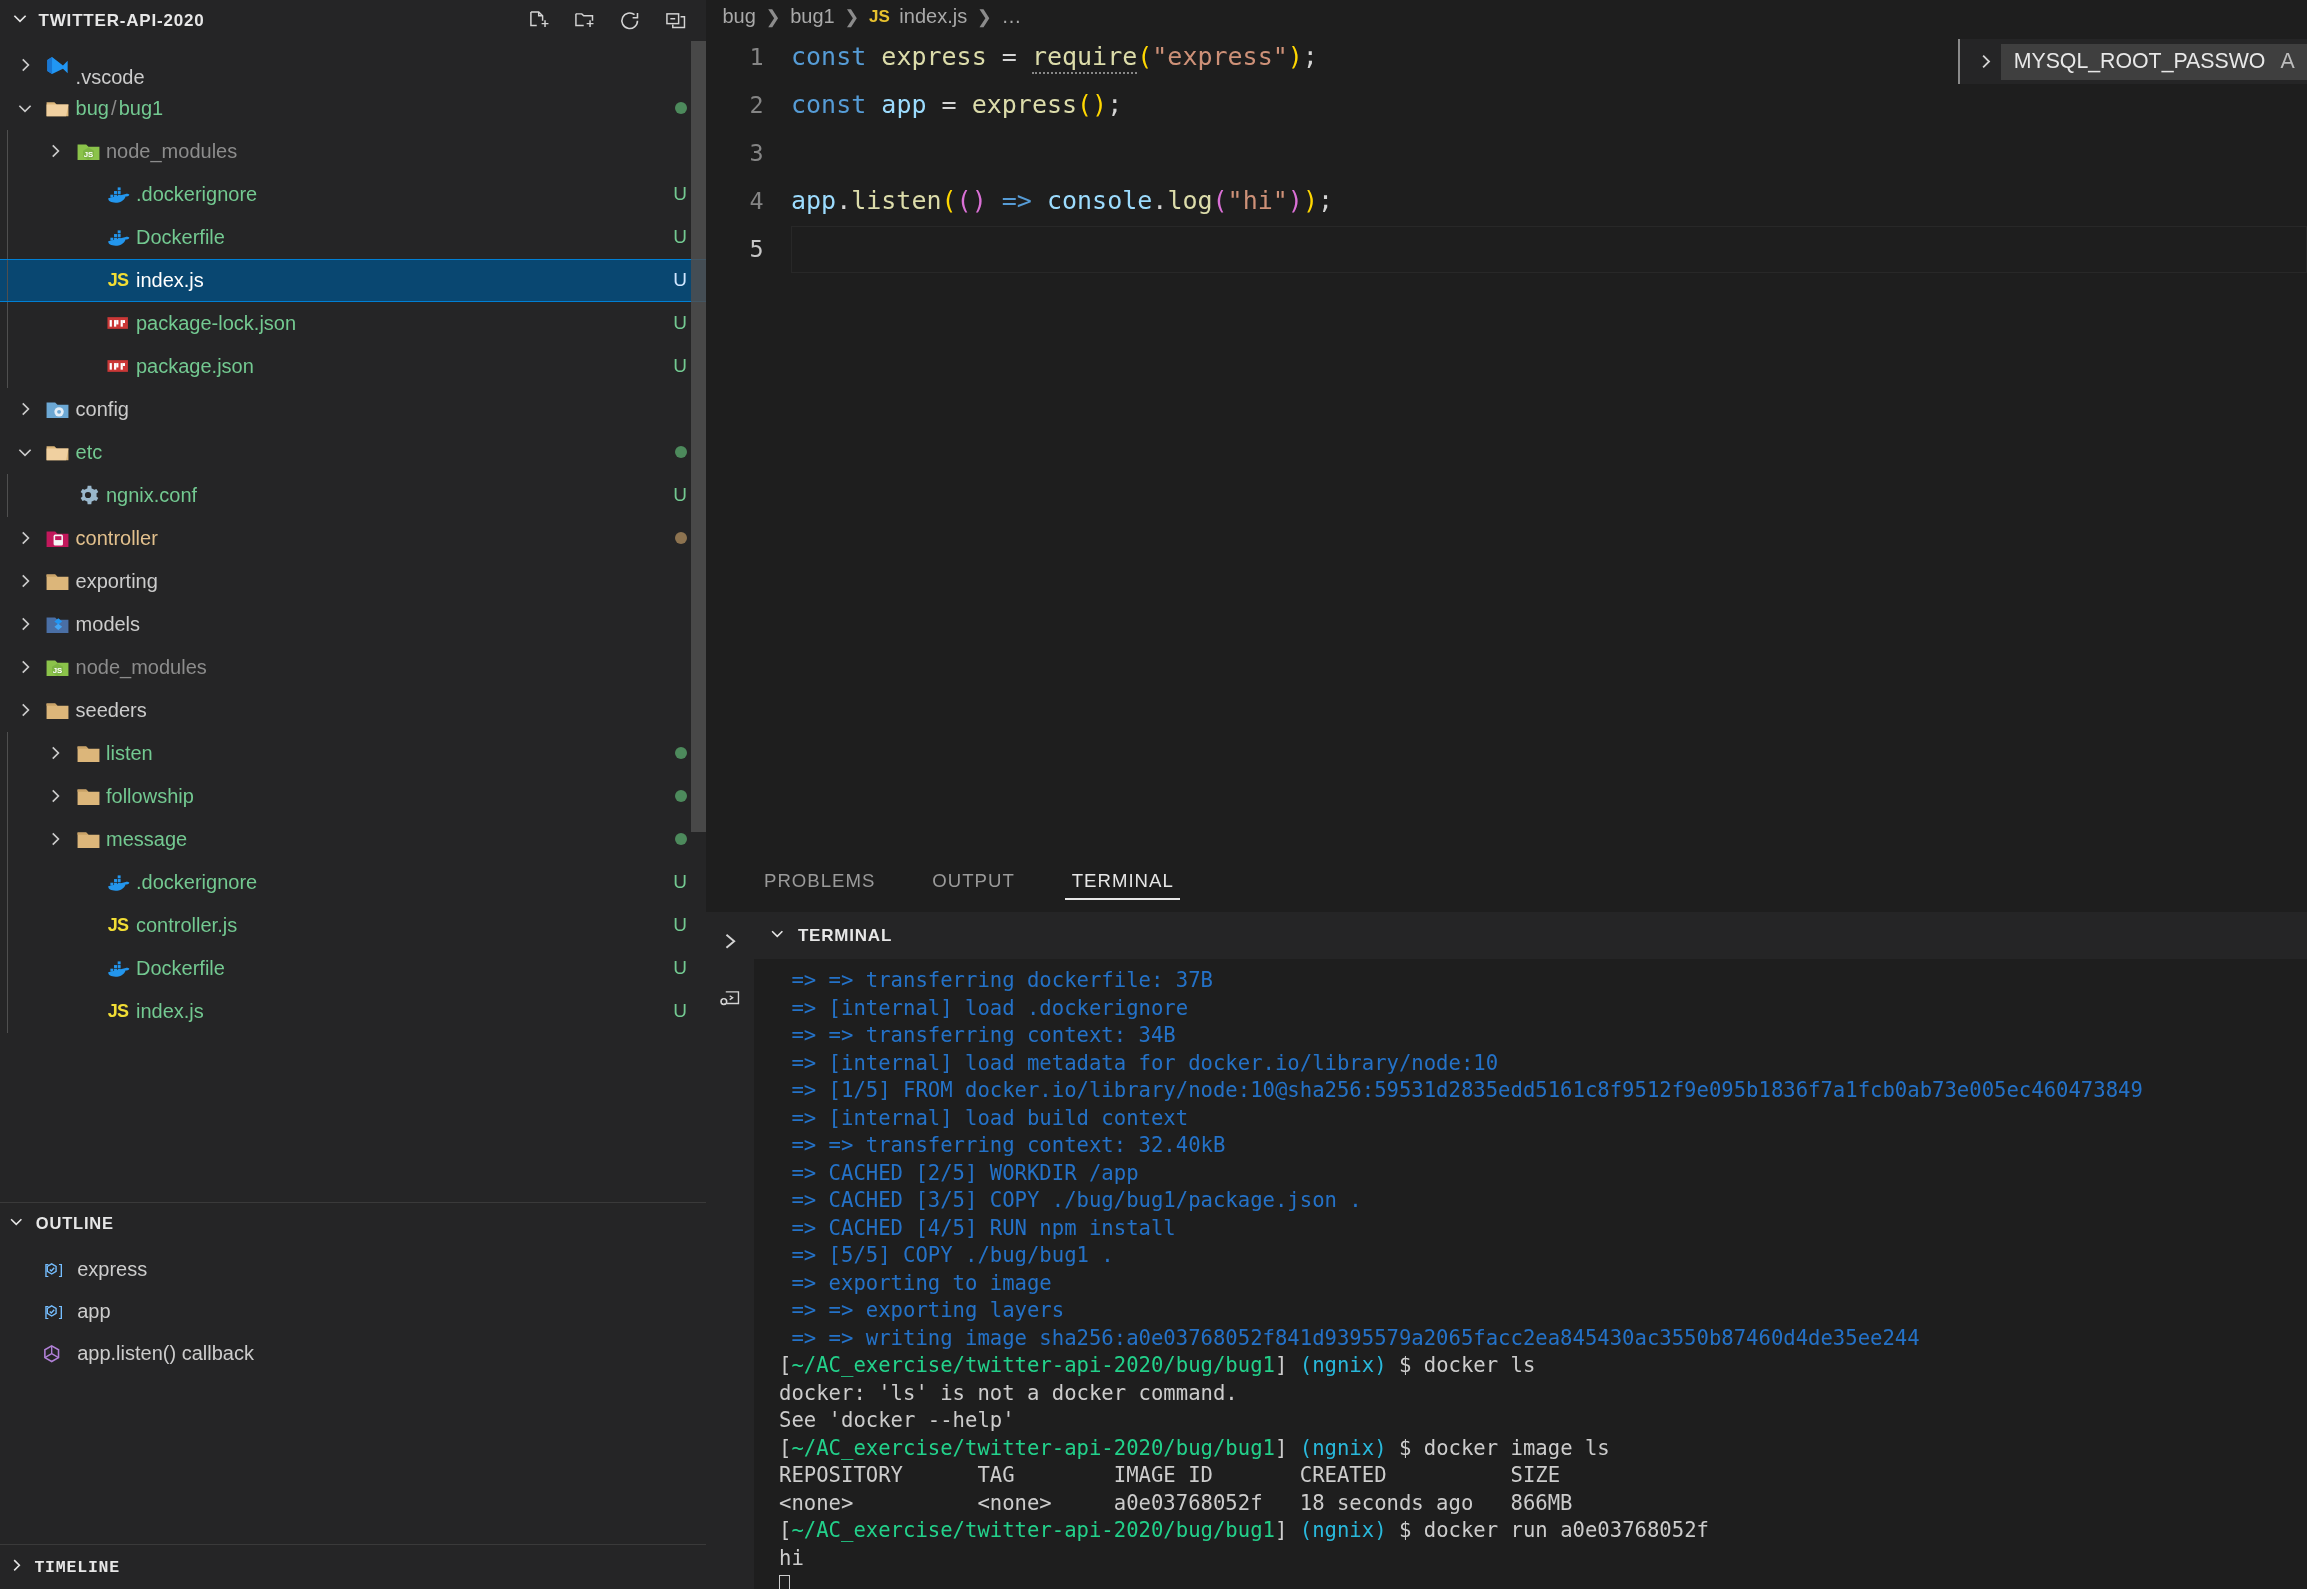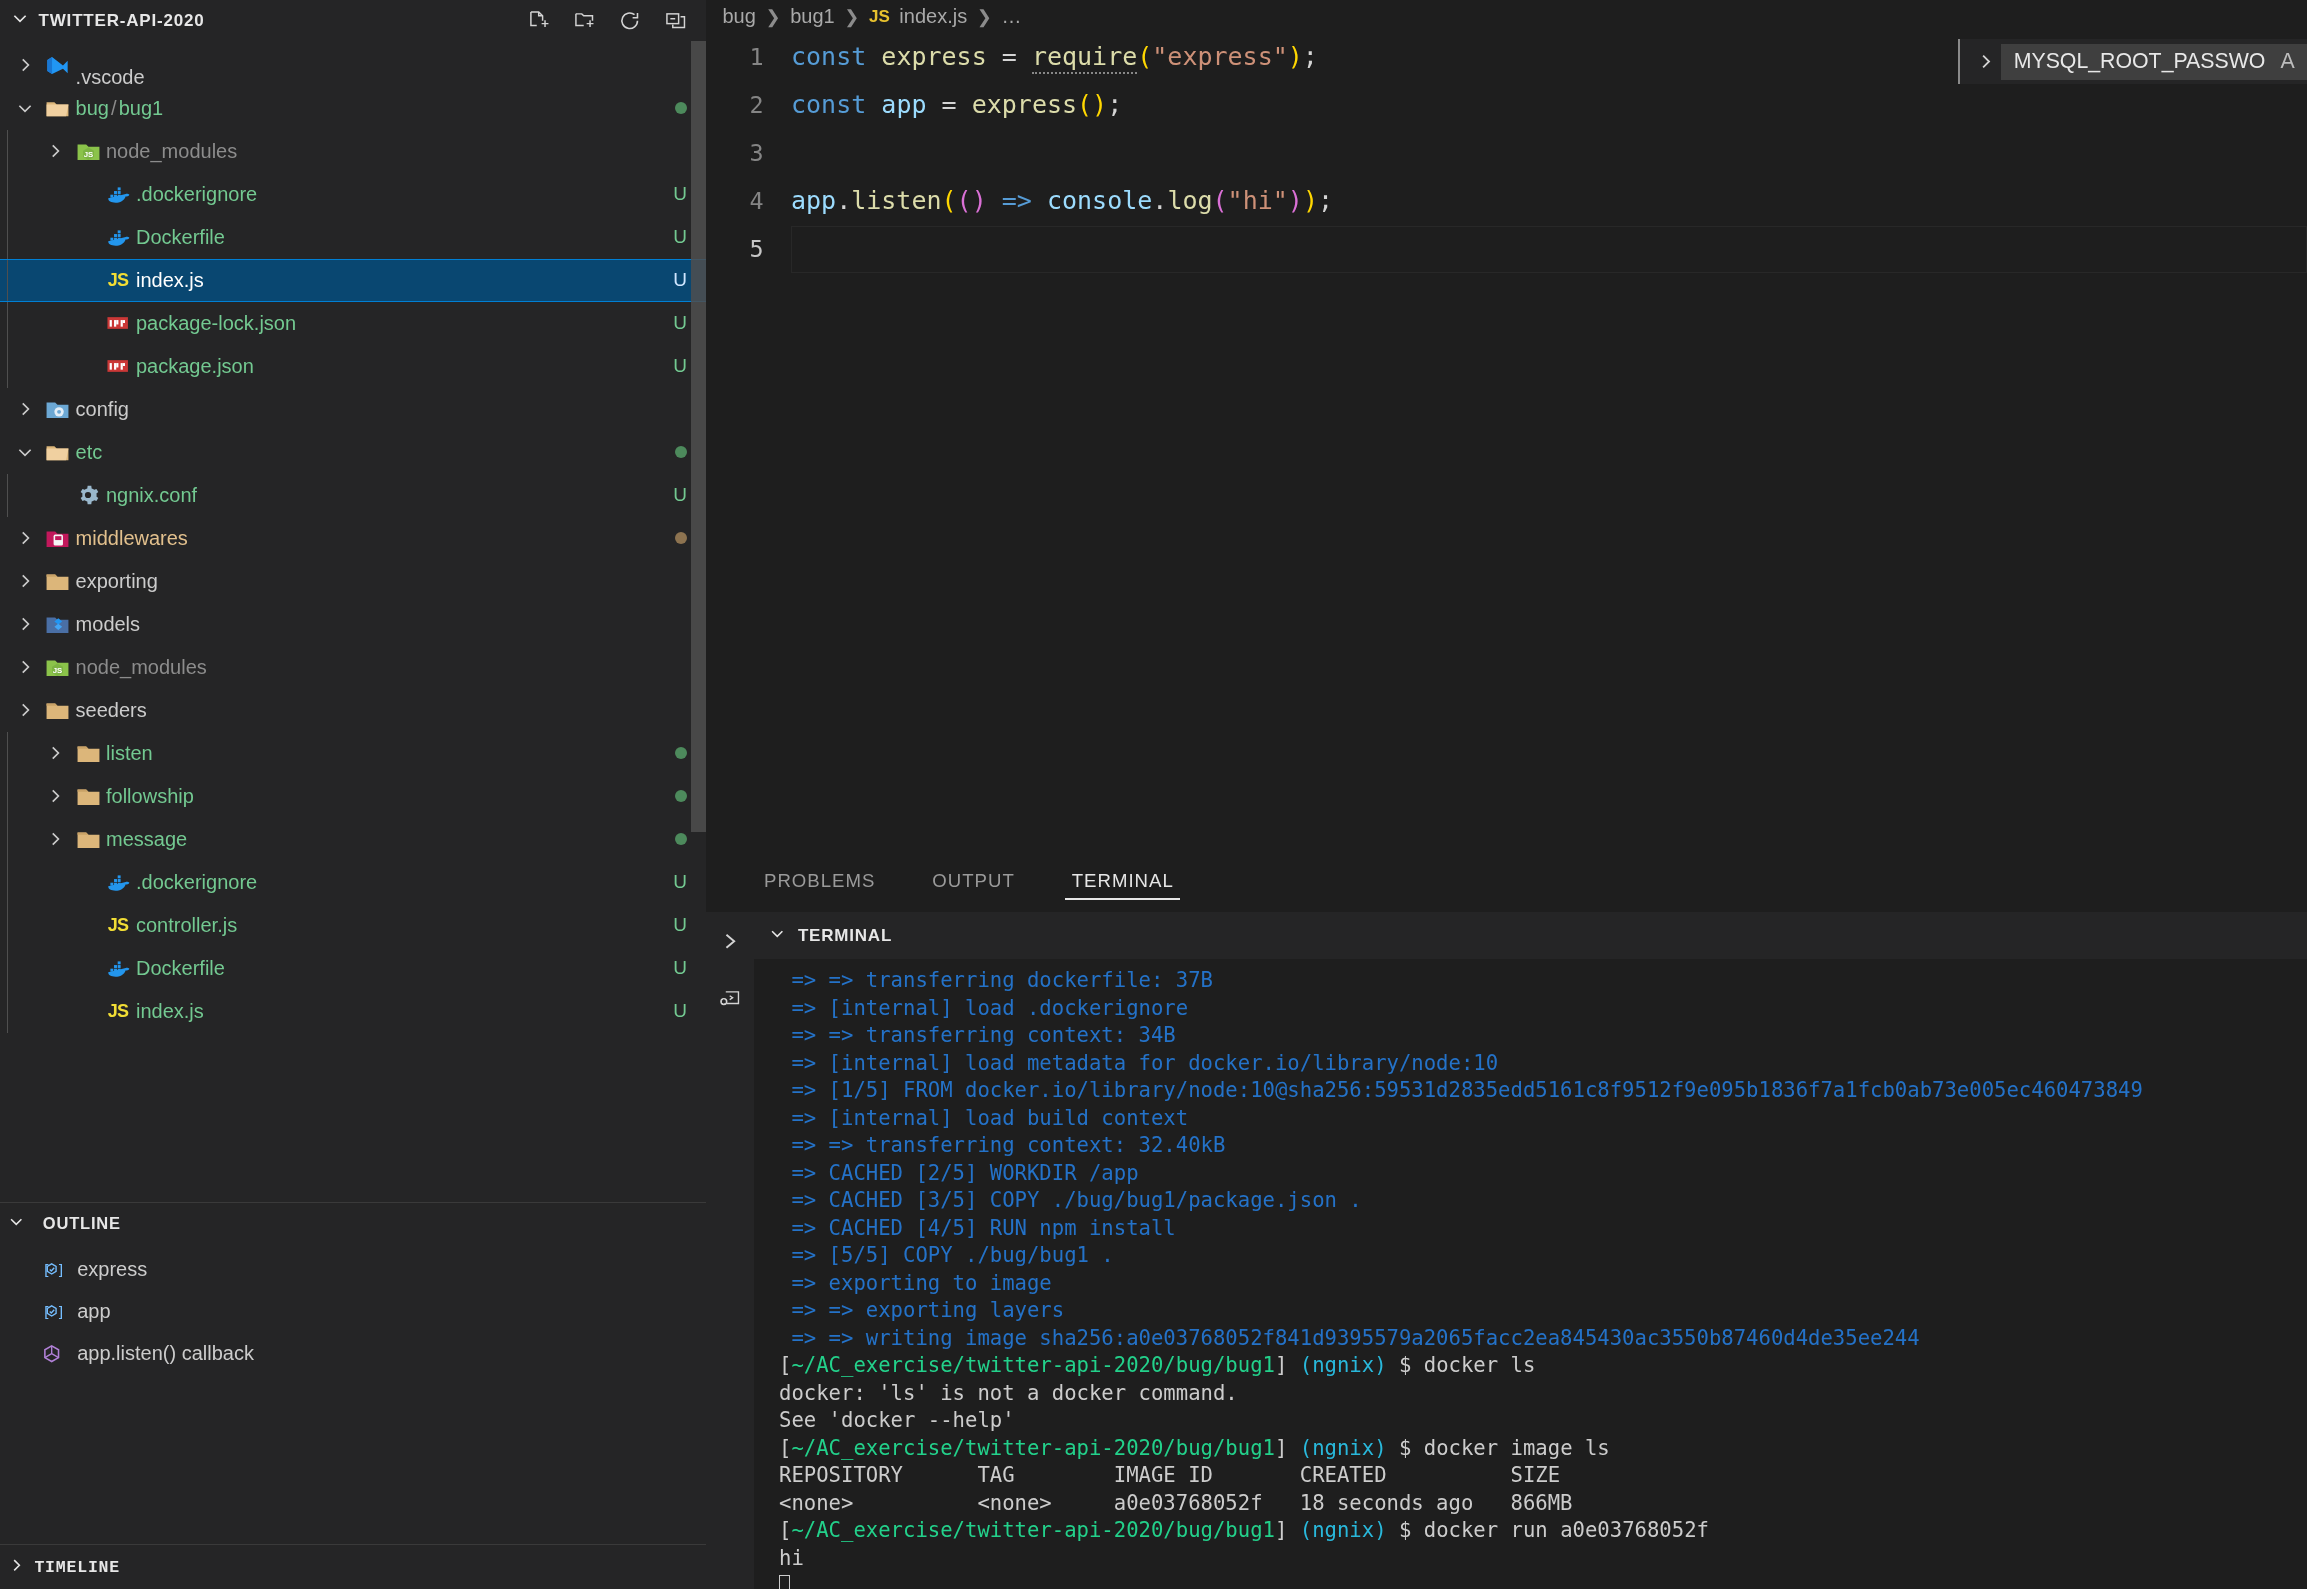--- a/index.html
+++ b/index.html
@@ -54,21 +54,21 @@
   .indent{flex:none;height:100%;position:relative;}
   .indent.g::before{content:"";position:absolute;left:6.9px;top:0;bottom:0;width:0.7px;background:#4f4f4f;}
 
   .sb-scrollbar{
     position:absolute;right:0;top:41px;width:15px;height:791px;
     background:#4f4f4f;opacity:.85;
   }
 
   .panel-sep{height:1.4px;background:#3a3a3a;flex:none;}
   .sb-section{
-    height:40px;flex:none;display:flex;align-items:center;gap:18px;
+    height:40px;flex:none;display:flex;align-items:center;gap:11px;
     font-size:16.5px;font-weight:bold;letter-spacing:0.8px;color:#e7e7e7;
     padding-left:8.3px;background:#252526;
   }
   .outline{flex:1 1 auto;background:#252526;padding-top:5.5px;overflow:hidden;}
   .orow{height:42px;display:flex;align-items:center;font-size:20px;padding-left:40px;gap:13.8px;}
   .timeline{height:45px;flex:none;display:flex;align-items:center;gap:9.6px;
     font-size:16.5px;font-weight:bold;letter-spacing:0.8px;color:#e7e7e7;padding-left:8.3px;font-family:Liberation Mono, monospace;}
 
   
   .right{position:relative;flex:1 1 auto;display:flex;flex-direction:column;min-width:0;background:#1e1e1e;}
@@ -412,21 +412,21 @@
               </svg>
             </span>
           </div>
           <div class="fileicon">
             <svg width="25" height="25" viewBox="0 0 32 32">
               <path d="M2 7h11l3 3h14v17H2z" fill="#c2185b"></path>
               <rect x="11" y="11" width="12" height="14" rx="2" fill="#f5f5f5"></rect>
               <rect x="13" y="13" width="8" height="5" fill="#c2185b"></rect>
             </svg>
           </div>
-          <div class="label" style="color: rgb(226, 192, 141);">middlewares</div>
+          <div class="label" style="color: rgb(226, 192, 141);">controller</div>
           <div class="dot" style="background: rgb(141, 115, 80);"></div>
         </div>
         <div class="row">
           <div class="indent" style="width: 9.6px;"></div>
           <div class="twisty">
             <span>
               <svg width="18" height="18" viewBox="0 0 16 16">
                 <path d="M6 3l5 5-5 5" fill="none" stroke="#cccccc" stroke-width="1.5"></path>
               </svg>
             </span>

